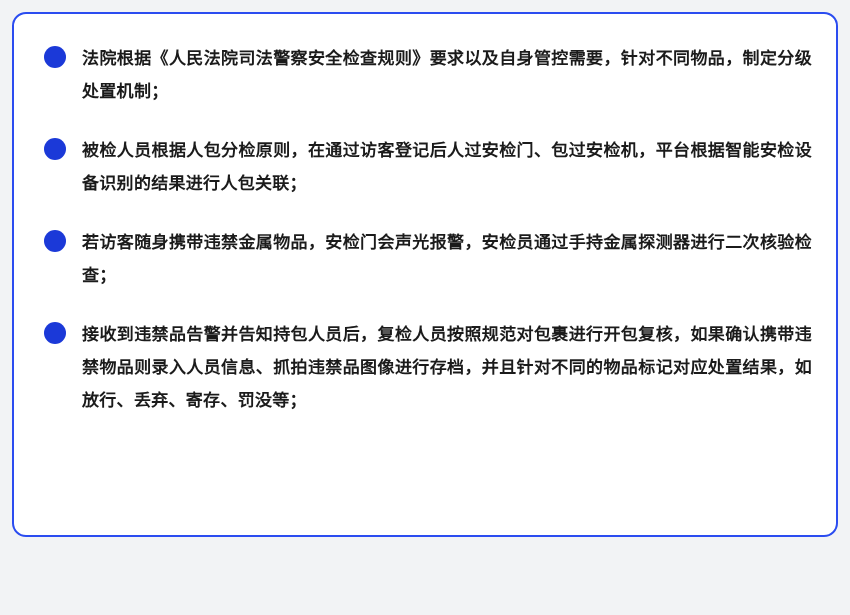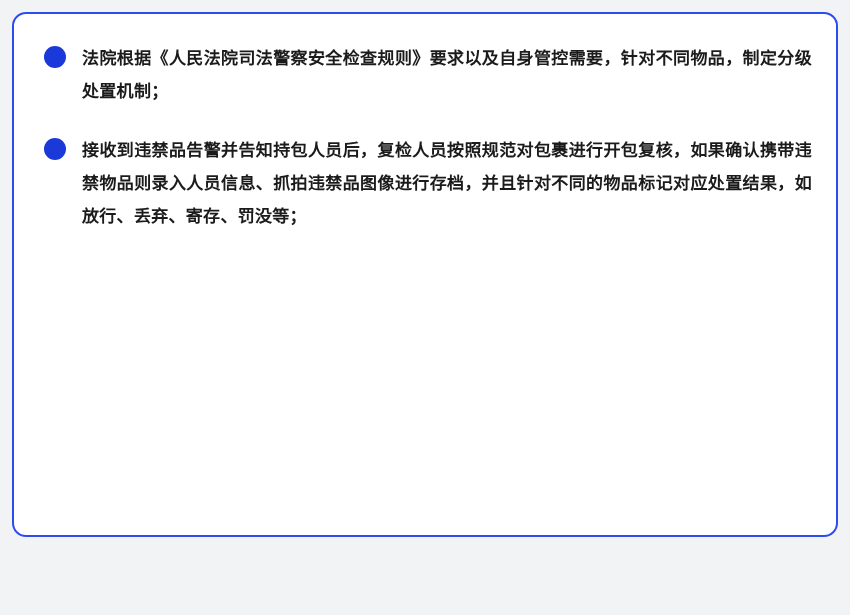--- a/index.html
+++ b/index.html
@@ -59,21 +59,29 @@
 <body>
 
 <div class="card">
   <div class="list">
 
     <div class="item">
       <span class="bullet"></span>
       <span class="text">法院根据《人民法院司法警察安全检查规则》要求以及自身管控需要，针对不同物品，制定分级处置机制；</span>
     </div>
 
+    <div class="item">
+      <span class="bullet"></span>
+      <span class="text">被检人员根据人包分检原则，在通过访客登记后人过安检门、包过安检机，平台根据智能安检设备识别的结果进行人包关联；</span>
+    </div>
 
+    <div class="item">
+      <span class="bullet"></span>
+      <span class="text">若访客随身携带违禁金属物品，安检门会声光报警，安检员通过手持金属探测器进行二次核验检查；</span>
+    </div>
 
 
     <div class="item">
       <span class="bullet"></span>
       <span class="text">接收到违禁品告警并告知持包人员后，复检人员按照规范对包裹进行开包复核，如果确认携带违禁物品则录入人员信息、抓拍违禁品图像进行存档，并且针对不同的物品标记对应处置结果，如放行、丢弃、寄存、罚没等；</span>
     </div>
 
   </div>
 </div>
 

